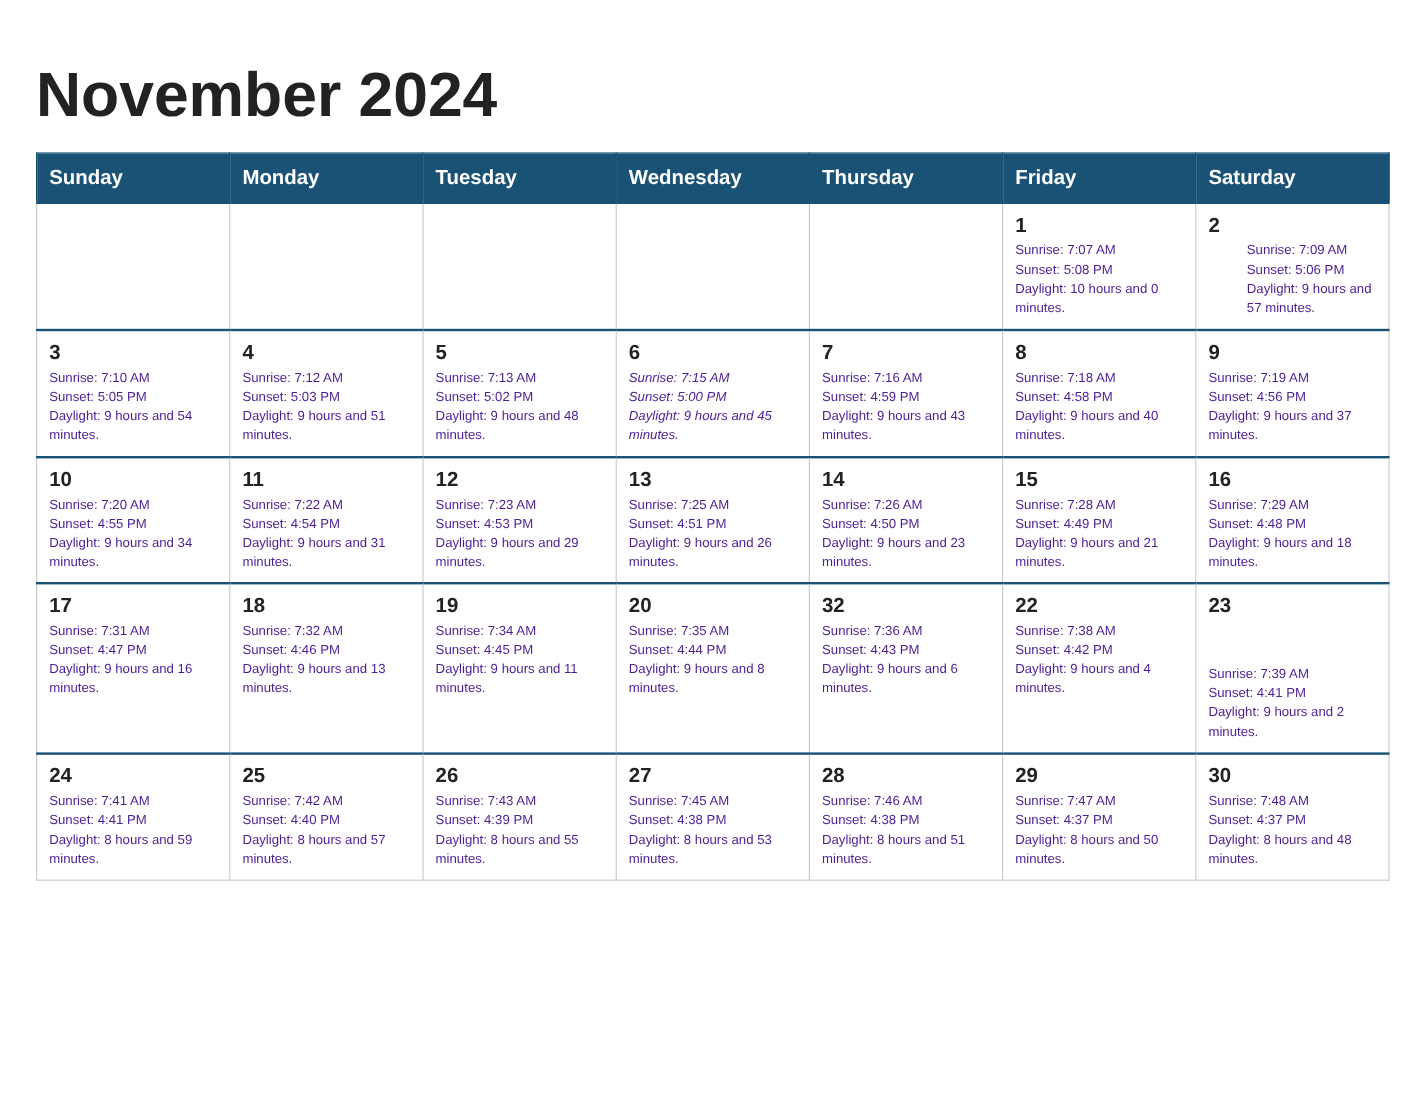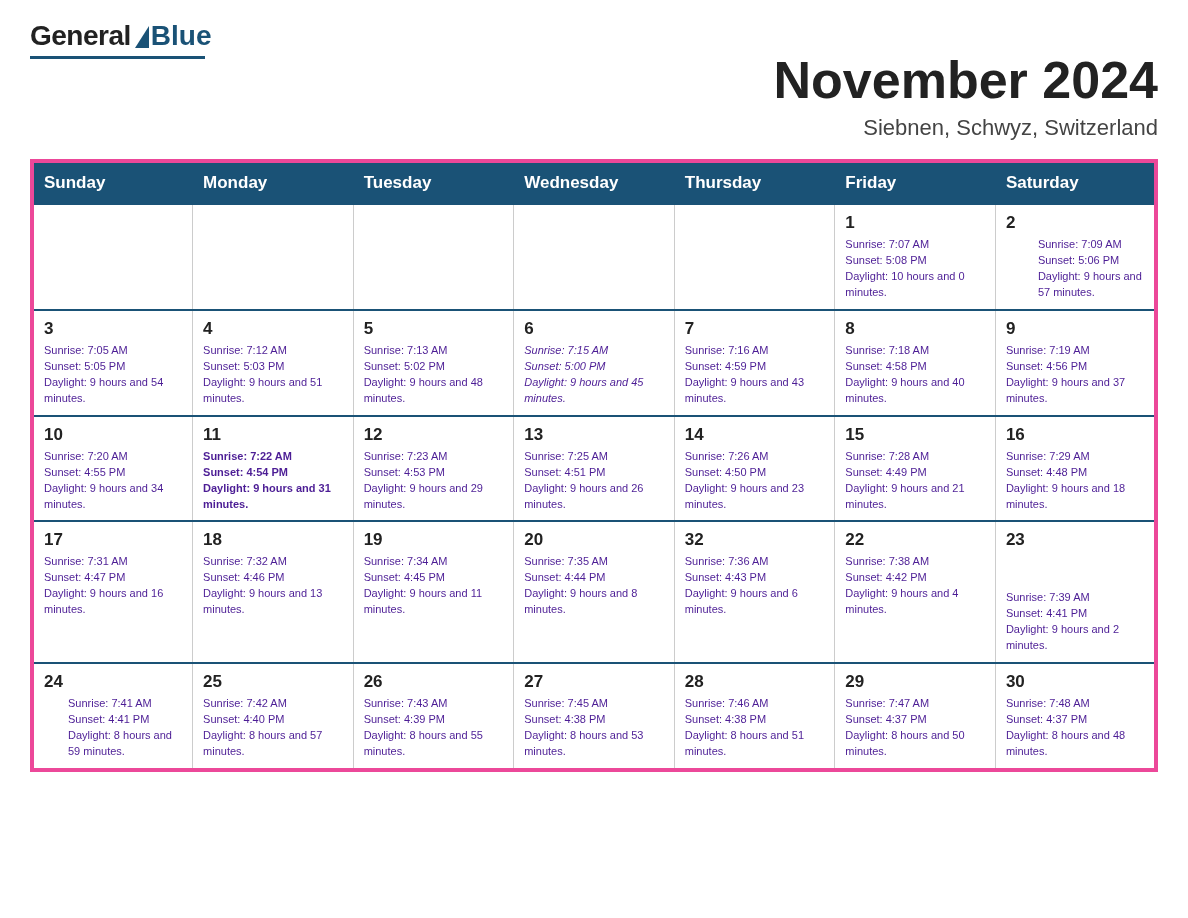--- a/index.html
+++ b/index.html
@@ -57,21 +57,21 @@
       line-height: 1.1;
     }
     .page-subtitle {
       font-size: 22px;
       color: #444;
       margin-top: 6px;
     }
     .calendar {
       width: 100%;
       border-collapse: collapse;
-      border: 4px solid #ec4899;
+      border: 1px solid #ec4899;
     }
     .calendar th {
       background: #1a5276;
       color: #fff;
       font-size: 17px;
       font-weight: bold;
       padding: 10px 10px;
       text-align: left;
       border: 1px solid #1a5276;
     }
@@ -102,32 +102,22 @@
       line-height: 1.45;
     }
     .empty-cell {
       background: #f5f5f5;
     }
   </style>
 </head>
 <body>
 
 <div class="header">
-  <div class="logo">
-    <div class="logo-top">
-      <span class="logo-general">General</span>
-      <div class="logo-triangle"></div>
-    <span class="logo-blue">Blue</span>
-      </div>
-
-  <div style="height: 3px; background: rgb(26, 82, 118); width: 175px; margin-top: 4px;"></div>
-    </div>
   <div class="header-right">
     <div class="page-title">November 2024</div>
-    <div class="page-subtitle">Siebnen, Schwyz, Switzerland</div>
   </div>
 </div>
 
 <table class="calendar">
   <thead>
     <tr>
     <th>Sunday</th>
         <th>Monday</th>
         <th>Tuesday</th>
         <th>Wednesday</th>
@@ -152,21 +142,21 @@
         <td>
           <span class="day-number">2</span>
           <div class="day-info" style="white-space: pre-line; margin-left: 32px;">Sunrise: 7:09 AM
 Sunset: 5:06 PM
 Daylight: 9 hours and 57 minutes.</div>
         </td>
       </tr>
       <tr>
         <td>
           <span class="day-number">3</span>
-          <div class="day-info" style="white-space: pre-line;">Sunrise: 7:05 AM
+          <div class="day-info" style="white-space: pre-line;">Sunrise: 7:10 AM
 Sunset: 5:05 PM
 Daylight: 9 hours and 54 minutes.</div>
         </td>
         <td>
           <span class="day-number">4</span>
           <div class="day-info" style="white-space: pre-line;">Sunrise: 7:12 AM
 Sunset: 5:03 PM
 Daylight: 9 hours and 51 minutes.</div>
         </td>
         <td>
@@ -202,21 +192,21 @@
       </tr>
       <tr>
         <td>
           <span class="day-number">10</span>
           <div class="day-info" style="white-space: pre-line;">Sunrise: 7:20 AM
 Sunset: 4:55 PM
 Daylight: 9 hours and 34 minutes.</div>
         </td>
         <td>
           <span class="day-number">11</span>
-          <div class="day-info" style="white-space: pre-line; font-weight: bold;">Sunrise: 7:22 AM
+          <div class="day-info" style="white-space: pre-line;">Sunrise: 7:22 AM
 Sunset: 4:54 PM
 Daylight: 9 hours and 31 minutes.</div>
         </td>
         <td>
           <span class="day-number">12</span>
           <div class="day-info" style="white-space: pre-line;">Sunrise: 7:23 AM
 Sunset: 4:53 PM
 Daylight: 9 hours and 29 minutes.</div>
         </td>
         <td>
@@ -284,21 +274,21 @@
         <td>
           <span class="day-number">23</span>
           <div class="day-info" style="white-space: pre-line; margin-top: 40px;">Sunrise: 7:39 AM
 Sunset: 4:41 PM
 Daylight: 9 hours and 2 minutes.</div>
         </td>
       </tr>
       <tr>
         <td>
           <span class="day-number">24</span>
-          <div class="day-info" style="white-space: pre-line; margin-left: 24px;">Sunrise: 7:41 AM
+          <div class="day-info" style="white-space: pre-line;">Sunrise: 7:41 AM
 Sunset: 4:41 PM
 Daylight: 8 hours and 59 minutes.</div>
         </td>
         <td>
           <span class="day-number">25</span>
           <div class="day-info" style="white-space: pre-line;">Sunrise: 7:42 AM
 Sunset: 4:40 PM
 Daylight: 8 hours and 57 minutes.</div>
         </td>
         <td>

